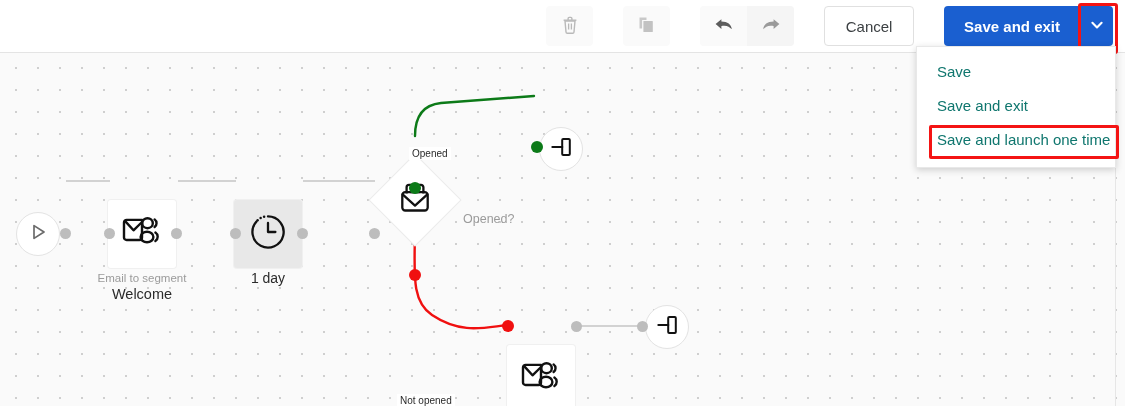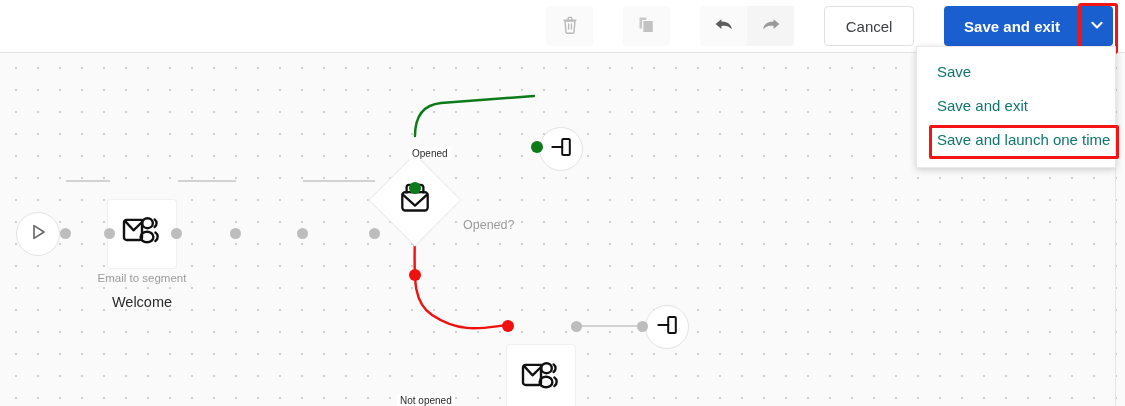--- a/index.html
+++ b/index.html
@@ -343,41 +343,55 @@
                      A2.6 2.6 0 0 1 4 23.4 Z" fill="none" stroke="#111111" stroke-width="2.4" stroke-linejoin="round"></path>
             <path d="M5.6 7.6 L13.5 16.3 L21 9" fill="none" stroke="#111111" stroke-width="2.4" stroke-linecap="round" stroke-linejoin="round"></path>
             <ellipse cx="27.5" cy="9.2" rx="5.3" ry="5" fill="none" stroke="#111111" stroke-width="2.4"></ellipse>
             <path d="M34.6 5.4 a4.7 4.7 0 0 1 0 7.6" fill="none" stroke="#111111" stroke-width="2.4" stroke-linecap="round"></path>
             <ellipse cx="27" cy="23" rx="6.4" ry="5.3" fill="none" stroke="#111111" stroke-width="2.4"></ellipse>
             <path d="M35.4 18.6 a5 5 0 0 1 0 8.4" fill="none" stroke="#111111" stroke-width="2.4" stroke-linecap="round"></path>
           </svg>
         </span>
       </div>
       <div class="node-label label-sub" style="top:72px;">Email to segment</div>
-      <div class="node-label label-main" style="top:94px;">Welcome</div>
+      <div class="node-label label-main" style="top:86px;">Welcome</div>
     </div>
     <div class="port" style="left:104px; top:175px;"></div>
     <div class="port" style="left:171px; top:175px;"></div>
 
+    <div class="node" style="left:234px; top:147px;">
+      <div class="node-box selected">
+        <span>
+          <svg width="40" height="40" viewBox="0 0 40 40">
+            <path d="M20 4.4 a15.6 15.6 0 1 1 -11.5 5.1" fill="none" stroke="#111111" stroke-width="2.3" stroke-linecap="round"></path>
+            <circle cx="9.6" cy="8.2" r="1.25" fill="#111111"></circle>
+            <circle cx="12.6" cy="6.0" r="1.25" fill="#111111"></circle>
+            <circle cx="16.1" cy="4.8" r="1.25" fill="#111111"></circle>
+            <path d="M20 11 V20 H27.4" fill="none" stroke="#111111" stroke-width="2.3" stroke-linecap="round" stroke-linejoin="round"></path>
+          </svg>
+        </span>
+      </div>
+      <div class="node-label label-dark" style="top:70px;">1 day</div>
+    </div>
     <div class="port" style="left:230px; top:175px;"></div>
     <div class="port" style="left:297px; top:175px;"></div>
 
     <div class="node" style="left:383px; top:115px;">
       <div class="node-diamond">
         <span>
           <svg width="36" height="34" viewBox="0 0 36 34">
             <path d="M5.3 14.2 a3 3 0 0 1 3 -3 h19.4 a3 3 0 0 1 3 3 v12.3 a3 3 0 0 1 -3 3
                      H8.3 a3 3 0 0 1 -3 -3 Z" fill="none" stroke="#111111" stroke-width="2.3" stroke-linejoin="round"></path>
             <path d="M9.6 12.4 V6.3 a2.4 2.4 0 0 1 2.4 -2.4 h12 a2.4 2.4 0 0 1 2.4 2.4 v6.1" fill="none" stroke="#111111" stroke-width="2.3" stroke-linejoin="round"></path>
             <path d="M5.6 13.4 L18 24.6 L30.4 13.4" fill="none" stroke="#111111" stroke-width="2.3" stroke-linecap="round" stroke-linejoin="round"></path>
             <path d="M13.6 7.6 h8.8 M13.6 11.1 h8.8" stroke="#111111" stroke-width="2.1" stroke-linecap="round"></path>
           </svg>
         </span>
       </div>
-      <div class="label-side" style="left:80px; top:50px;text-align:right;">Opened?</div>
+      <div class="label-side" style="left:80px; top:44px;text-align:right;">Opened?</div>
     </div>
     <div class="port" style="left:369px; top:175px;"></div>
     <div class="port green" style="left:409px; top:129px;"></div>
     <div class="port red" style="left:409px; top:216px;"></div>
 
     <div class="edge-label" style="left:409px; top:94px;">Opened</div>
 
     <div class="edge-label" style="left:397px; top:340px; top:341px;">Not opened</div>
 
     <div class="node" style="left:539px; top:74px;">

